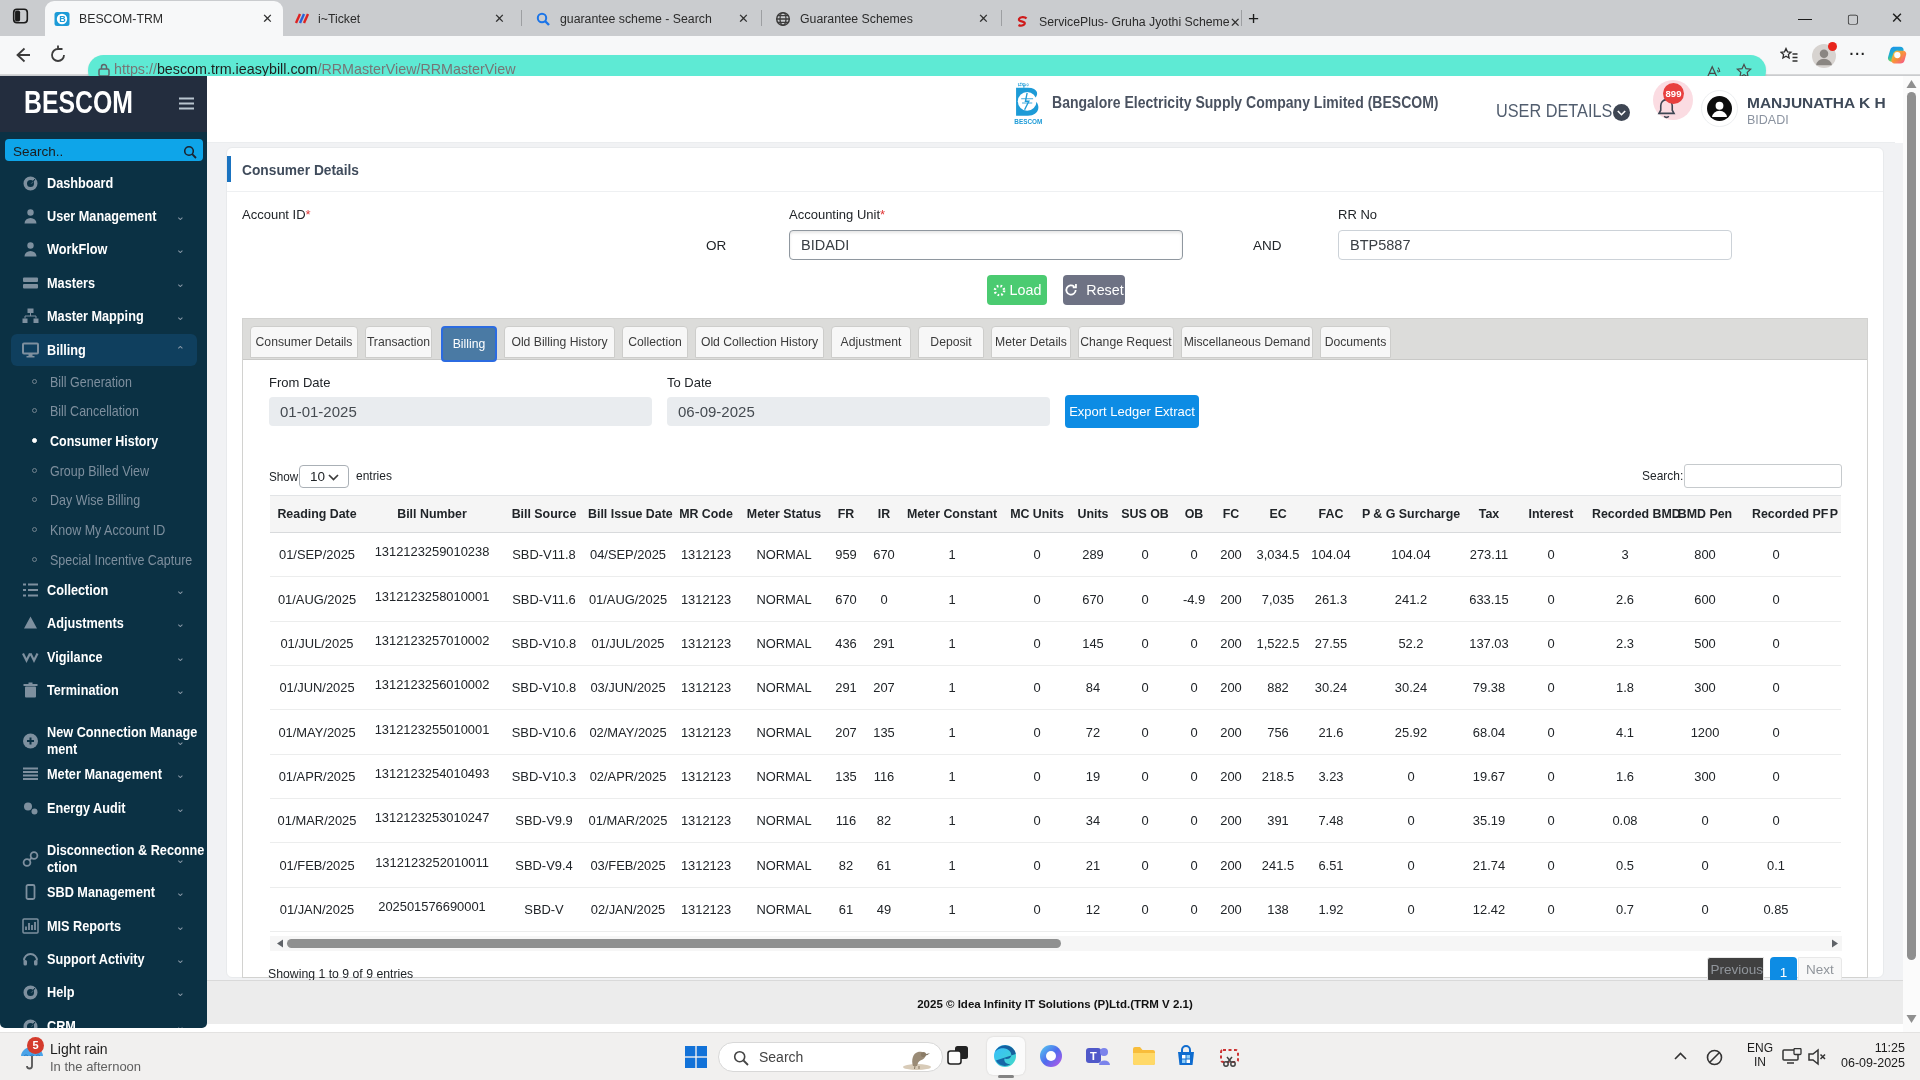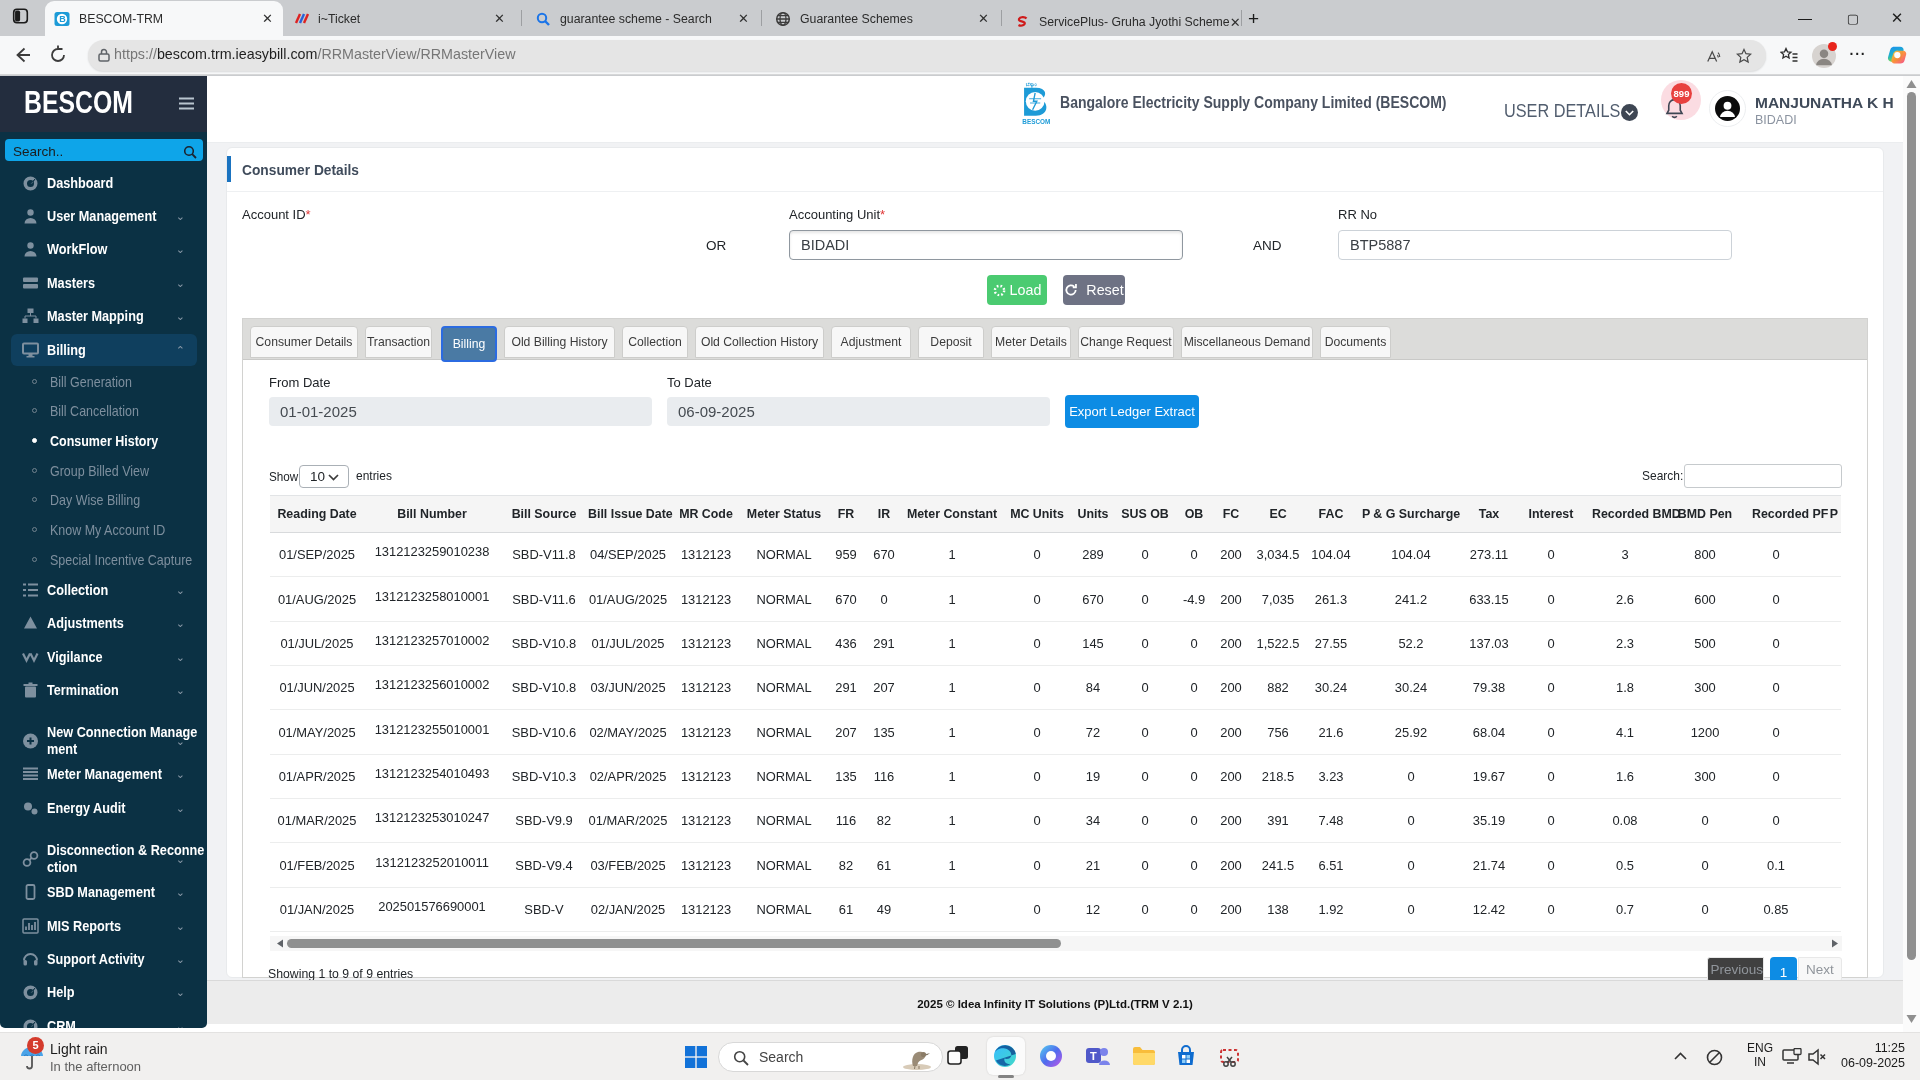--- a/index.html
+++ b/index.html
@@ -8,21 +8,21 @@
 
 #chrome { position:absolute; left:0; top:0; width:1920px; height:76px; background:#cacccf; }
 #tabbar { position:absolute; left:0; top:0; width:1920px; height:36px; }
 .tab { position:absolute; top:1px; height:35px; display:flex; align-items:center; font-size:12.3px; color:#2b2b2b; white-space:nowrap; overflow:hidden; }
 .tab .fav { width:16px; height:16px; margin-right:9px; flex:none; }
 .tab .x { color:#303030; font-size:13px; margin-left:auto; }
 #tab1 { left:45px; width:238px; background:#f7f8f9; border-radius:9px 9px 0 0; padding:0 10px 0 9px; }
 .tabsep { position:absolute; top:10px; width:1px; height:16px; background:#9d9fa2; }
 .winbtn { position:absolute; top:0px; height:36px; width:46px; display:flex; align-items:center; justify-content:center; color:#1b1b1b; font-size:14px; }
 #toolbar { position:absolute; left:0; top:36px; width:1920px; height:39px; background:#f7f8f9; border-bottom:1px solid #d6d7d8; }
-#urlpill { position:absolute; left:88px; top:4px; width:1678px; height:31px; background:#e5e5e5; border-radius:16px; box-shadow:0 1px 2px rgba(0,0,0,0.12); }
+#urlpill { position:absolute; left:88px; top:19px; width:1678px; height:31px; background:#5eead4; border-radius:16px; box-shadow:0 1px 2px rgba(0,0,0,0.12); }
 #urltext { position:absolute; left:26px; top:6px; font-size:14.3px; color:#767676; }
 #urltext b { color:#1f1f1f; font-weight:normal; }
 
 #page { position:absolute; left:0; top:76px; width:1903px; height:956px; background:#ffffff; }
 
 #sidebar { position:absolute; left:0; top:0; width:207px; height:952px; background:#0b3144; border-radius:0 0 5px 5px; overflow:hidden; }
 #sblogo { position:absolute; left:0; top:0; width:207px; height:56px; background:#232d3e; }
 #sblogo .t { position:absolute; left:24px; top:9px; font-size:31px; font-weight:bold; color:#fff; transform:scaleX(0.80); transform-origin:left center; }
 #sbsearch { position:absolute; left:5px; top:63px; width:198px; height:22px; background:#0ea5e9; border-radius:4px;padding-left:20px; }
 #sbsearch span { position:absolute; left:8px; top:5px; font-size:13.5px; color:#1c1c1c; }
@@ -30,21 +30,21 @@
 .mi .ic { position:absolute; left:22px; top:50%; transform:translateY(-50%); width:17px; height:17px; color:#7e909f; }
 .mi .tx { position:absolute; left:47px; top:50%; transform:translateY(-50%) scaleX(0.87); transform-origin:left center; font-size:14.6px; font-weight:bold; color:#ffffff; white-space:nowrap; line-height:17px; }
 .mi .ch { position:absolute; right:22px; top:50%; transform:translateY(-50%); color:#8b9aa8; font-size:11px; }
 .smi { position:absolute; left:0; width:207px; height:28px; }
 .smi .dot { position:absolute; left:32px; top:50%; margin-top:-3px; width:5px; height:5px; border:1.4px solid #72828f; border-radius:50%; }
 .smi .tx { position:absolute; left:50px; top:50%; transform:translateY(-50%) scaleX(0.88); transform-origin:left center; font-size:14.2px; color:#7e8f9e; white-space:nowrap; }
 .smi.act .dot { background:#fff; border-color:#fff; }
 .smi.act .tx { color:#fff; font-weight:bold; }
 #billact { position:absolute; left:11px; top:258px; width:186px; height:32px; background:#0f3f5e; border-radius:6px; }
 
-#apphead { position:absolute; left:207px; top:0; width:1696px; height:67px; background:#fff; border-bottom:1px solid #ebedef; }
+#apphead { position:absolute; left:199px; top:0; width:1696px; height:67px; background:#fff; border-bottom:1px solid #ebedef; }
 #content { position:absolute; left:207px; top:67px; width:1696px; height:837px; background:#f1f2f4; }
 #card { position:absolute; left:19px; top:4px; width:1658px; height:831px; background:#fff; border-radius:6px; border:1px solid #e8eaec; }
 #foot { position:absolute; left:207px; top:904px; width:1696px; height:44px; background:#ececec; border-top:1px solid #d9d9d9; text-align:center; }
 #foot div { margin-top:17px; font-size:11.5px; font-weight:bold; color:#111; }
 
 #vsb { position:absolute; left:1903px; top:76px; width:17px; height:956px; background:#fbfbfb; }
 #vsb .thumb { position:absolute; left:4px; top:16px; width:9px; height:868px; background:#8f8f8f; border-radius:5px; }
 
 .lbl { position:absolute; font-size:13px; color:#212529; }
 .lbl i { color:#e03636; font-style:normal; }

